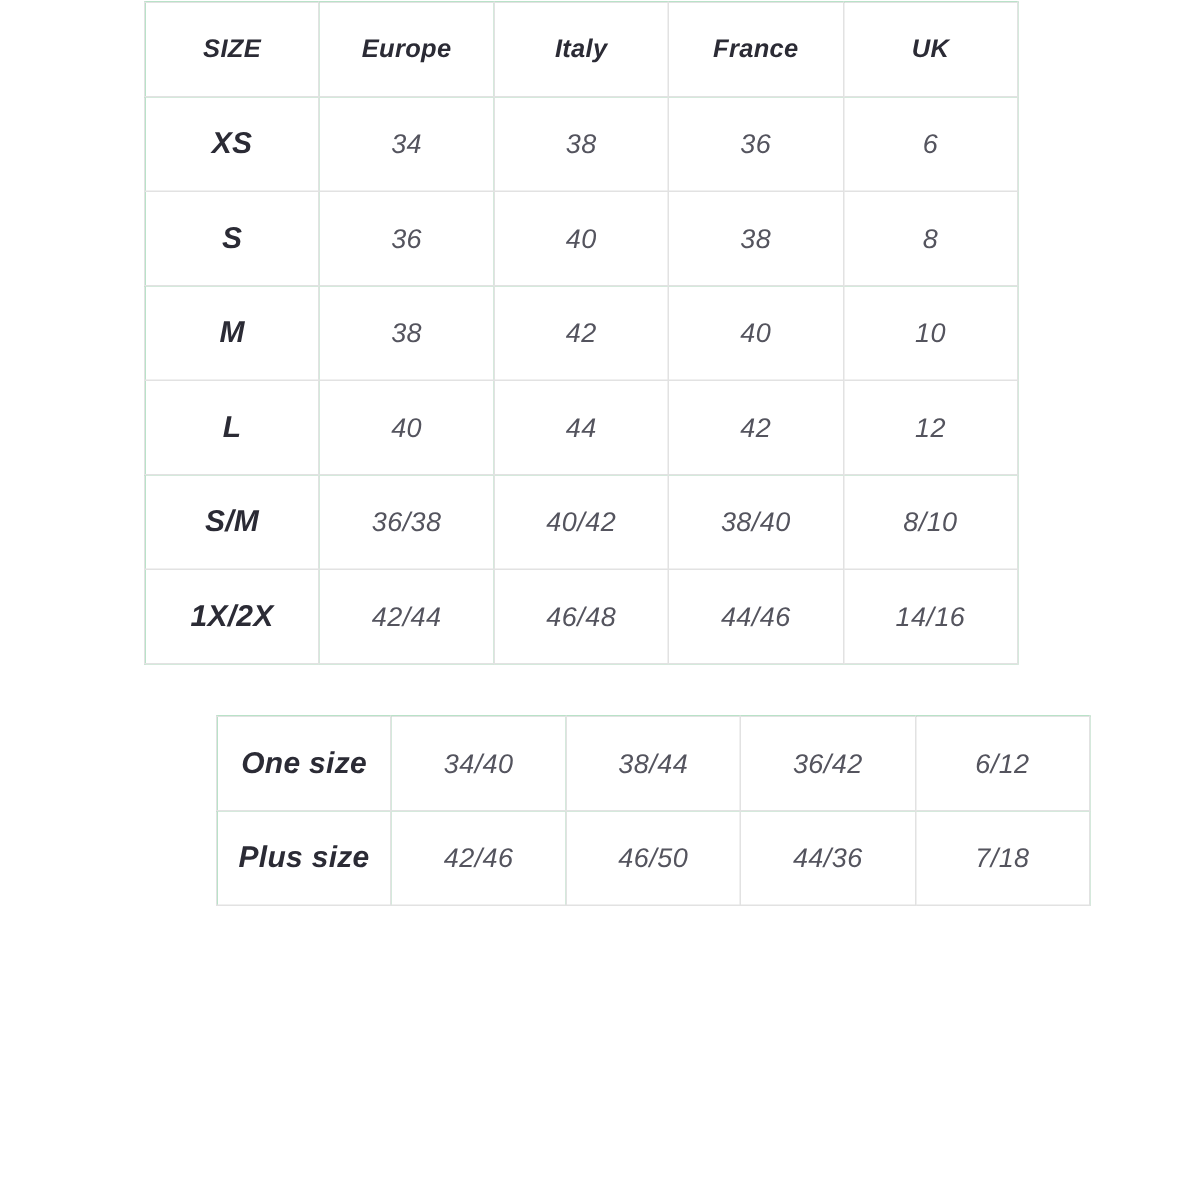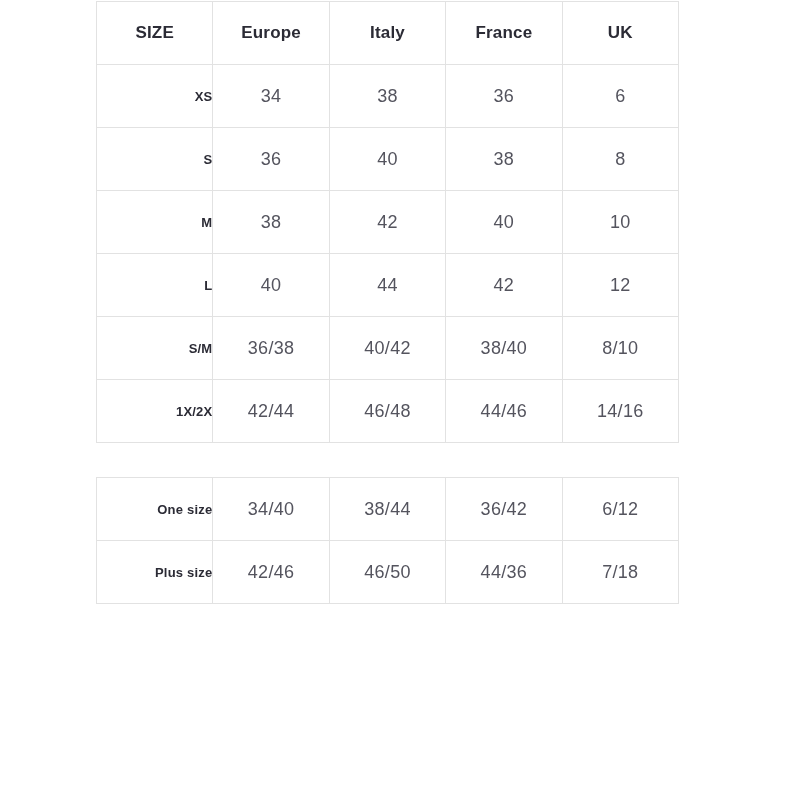--- a/index.html
+++ b/index.html
@@ -15,51 +15,52 @@
     position: absolute;
     left: 96px;
     top: 1px;
     width: 583px;
   }
   table.size-table {
     border-collapse: collapse;
     width: 100%;
     table-layout: fixed;
     background: #22c55e;
+    font-style: italic;
   }
   table.size-table th,
   table.size-table td {
     border: 1px solid #e2e2e2;
     height: 63px;
     text-align: center;
     vertical-align: middle;
     padding: 0;
     background: #ffffff;
   }
   table.size-table th {
     font-size: 17px;
     font-weight: bold;
     color: #2b2b35;
     letter-spacing: 0.2px;
   }
   table.size-table td.size-cell {
-    font-size: 13px;
+    font-size: 20px;
     font-weight: bold;
     color: #2b2b35;
     letter-spacing: 0.2px;
-    text-align: right;
   }
   table.size-table td.value-cell {
     font-size: 18px;
     font-weight: normal;
     color: #54545e;
     letter-spacing: 0.3px;
   }
   table.size-table.secondary {
     margin-top: 34px;
+    margin-left: 48px;
   }
 </style>
 </head>
 <body>
 
 <div class="chart-wrap">
 
   <table class="size-table primary">
     <thead>
       <tr>

